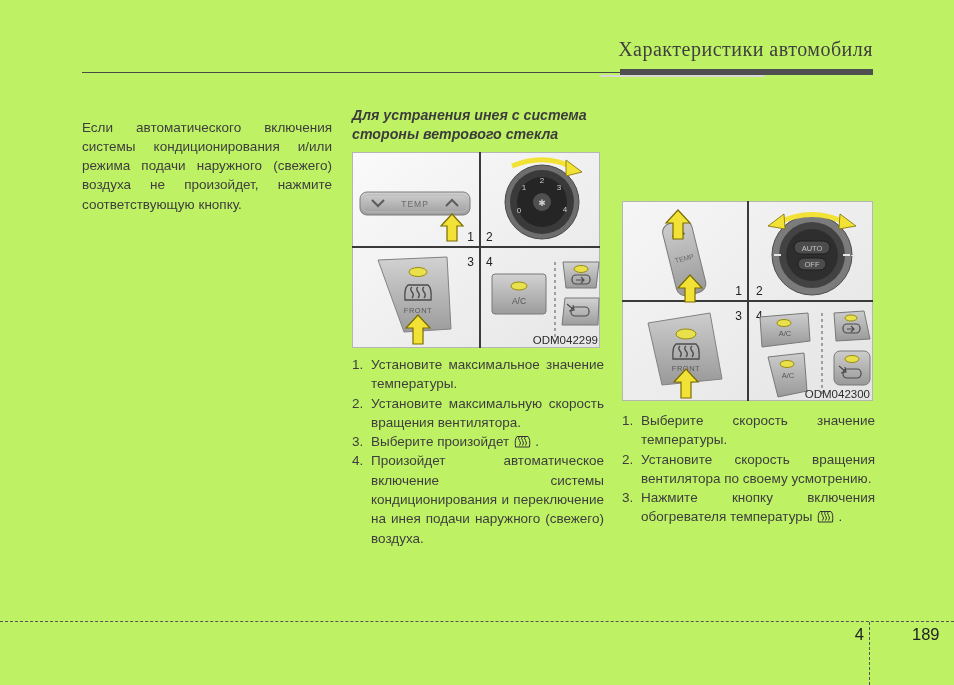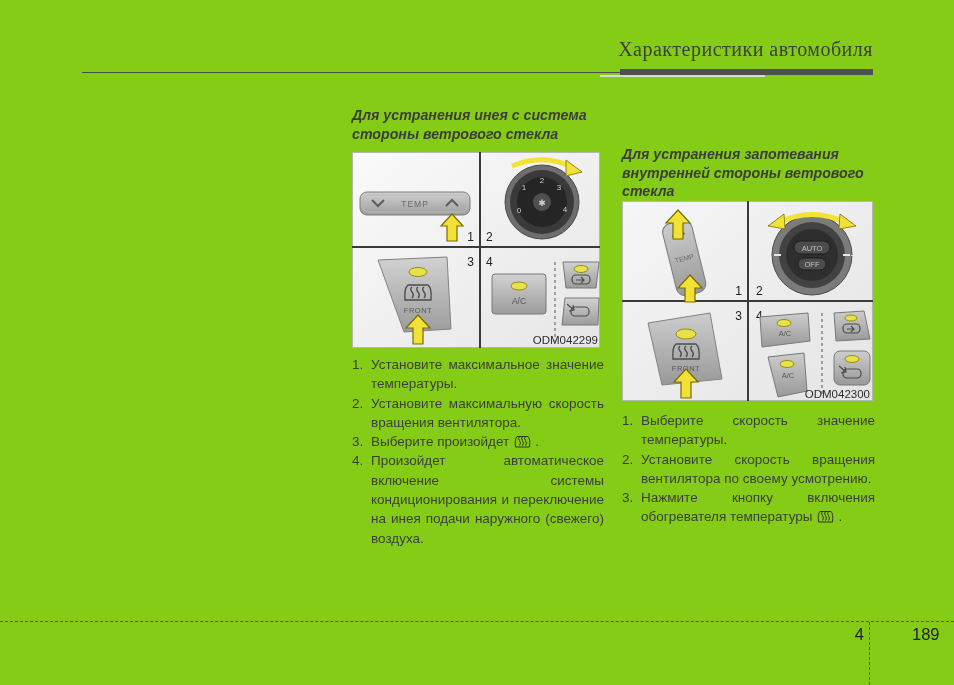--- a/index.html
+++ b/index.html
@@ -1,16 +1,16 @@
 <!DOCTYPE html>
 <html><head>
 <meta charset="utf-8">
 <style>
   html,body{margin:0;padding:0;background:#888;}
-  .page{position:relative;width:954px;height:685px;background:#84cc16;overflow:hidden;
+  .page{position:relative;width:954px;height:685px;background:#bef264;overflow:hidden;
         font-family:"Liberation Sans",sans-serif;color:#3e3e3e;}
   
   .title{position:absolute;top:38px;left:0;width:873px;text-align:right;
          font-family:"Liberation Serif",serif;font-size:20px;color:#3f3f3f;letter-spacing:.5px;}
   .rule-thin{position:absolute;top:72px;left:82px;width:540px;height:1px;background:#4a4a4a;}
   .rule-thick{position:absolute;top:69px;left:620px;width:253px;height:6px;background:#4f4f4f;}
   .rule-shadow{position:absolute;top:75px;left:600px;width:165px;height:2px;background:#d8d8d8;}
   
   .col1-par{position:absolute;left:82px;top:104px;width:250px;font-size:13.5px;line-height:19.3px;
             text-align:justify;}
@@ -39,20 +39,21 @@
 </head>
 <body>
 
 <div class="page">
 
   <div class="title">Характеристики автомобиля</div>
   <div class="rule-shadow"></div>
   <div class="rule-thin"></div>
   <div class="rule-thick"></div>
 
+  <p class="col1-par">Если автоматического включения системы кондиционирования и/или режима подачи наружного (свежего) воздуха не произойдет, нажмите соответствующую кнопку.</p>
 
   <div class="subhead col2-subhead">Для устранения инея с система стороны ветрового стекла</div>
 
   <div class="fig1">
     <svg class="fig-svg" viewBox="0 0 248 196">
       <defs>
         <linearGradient id="g1btn" x1="0" y1="0" x2="0" y2="1">
           <stop offset="0" stop-color="#d2d2d2"></stop>
             <stop offset="1" stop-color="#9c9c9c"></stop>
         </linearGradient>
@@ -146,21 +147,20 @@
               <path d="M12.5,10.5 q2,-2.5 0,-5 q-2,-2.5 0,-4"></path>
             </g>
           </svg><span>.</span></span>
     </div>
     <div class="step">
       <span class="step-num">4.</span>
       <span class="step-text">Произойдет автоматическое включение системы кондиционирования и переключение на инея подачи наружного (свежего) воздуха.</span>
     </div>
   </div>
 
-  <div class="subhead col3-subhead">Для устранения запотевания внутренней стороны ветрового стекла</div>
 
   <div class="fig2">
     <svg class="fig-svg" viewBox="0 0 251 200">
       <defs>
         <linearGradient id="g2btn" x1="0" y1="0" x2="0" y2="1">
           <stop offset="0" stop-color="#cdcdcd"></stop>
             <stop offset="1" stop-color="#999999"></stop>
         </linearGradient>
         <linearGradient id="g2bg" x1="0" y1="0" x2="1" y2="1">
           <stop offset="0" stop-color="#f6f6f6"></stop>

